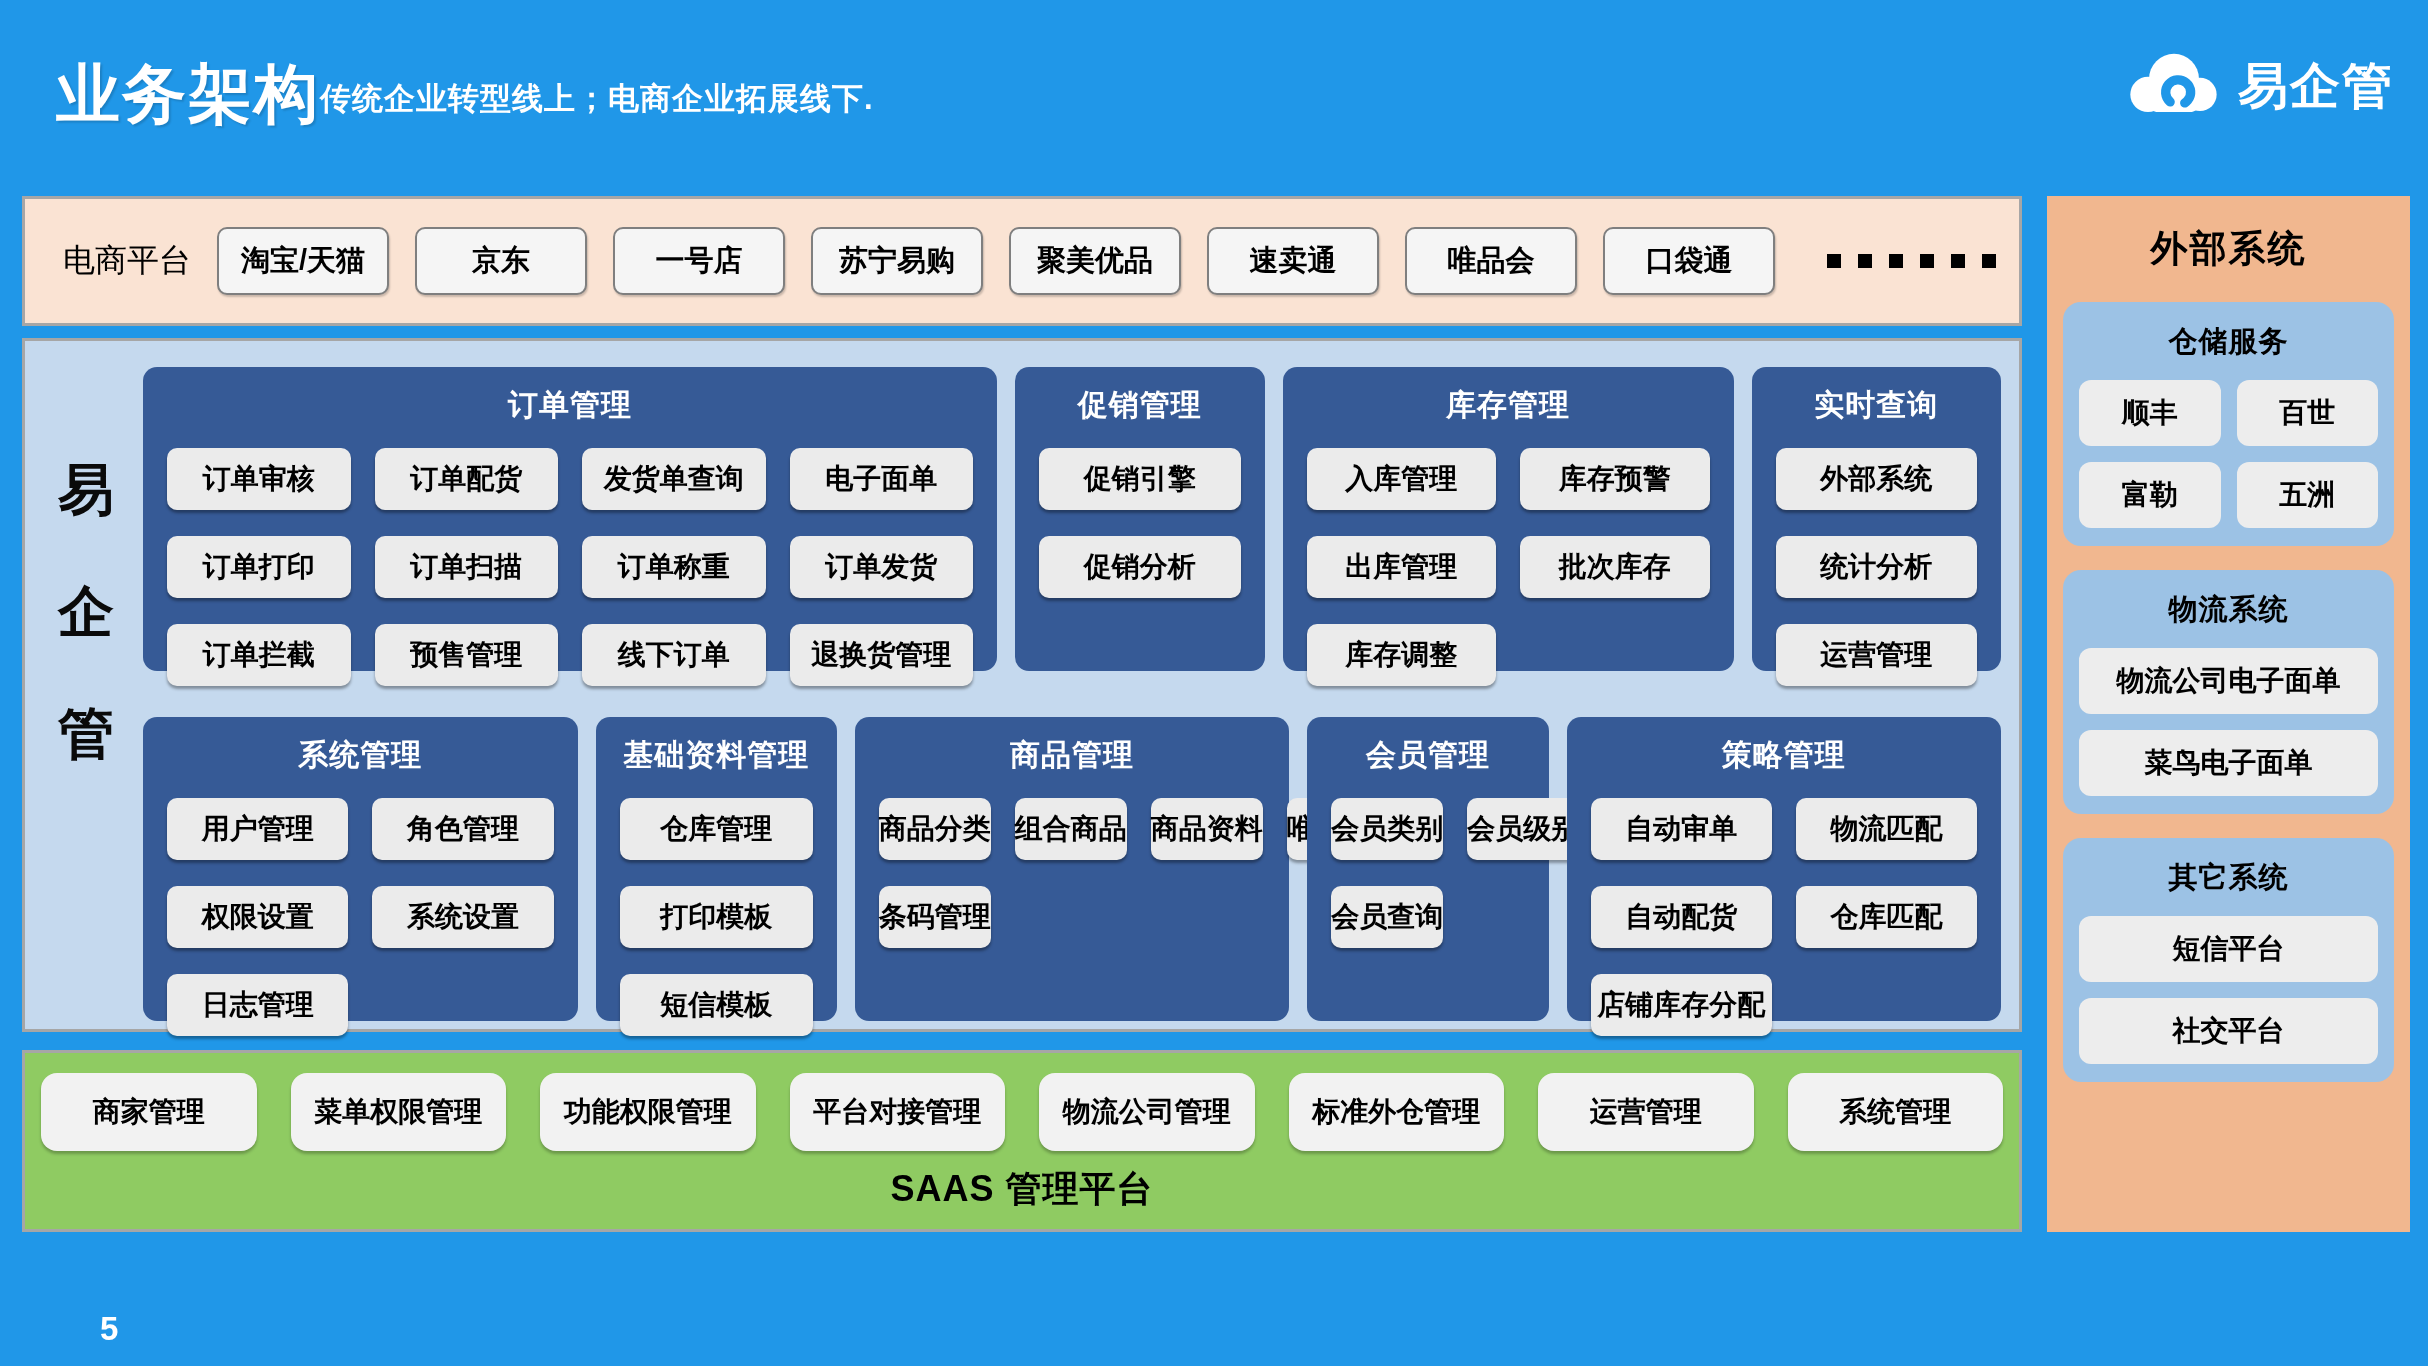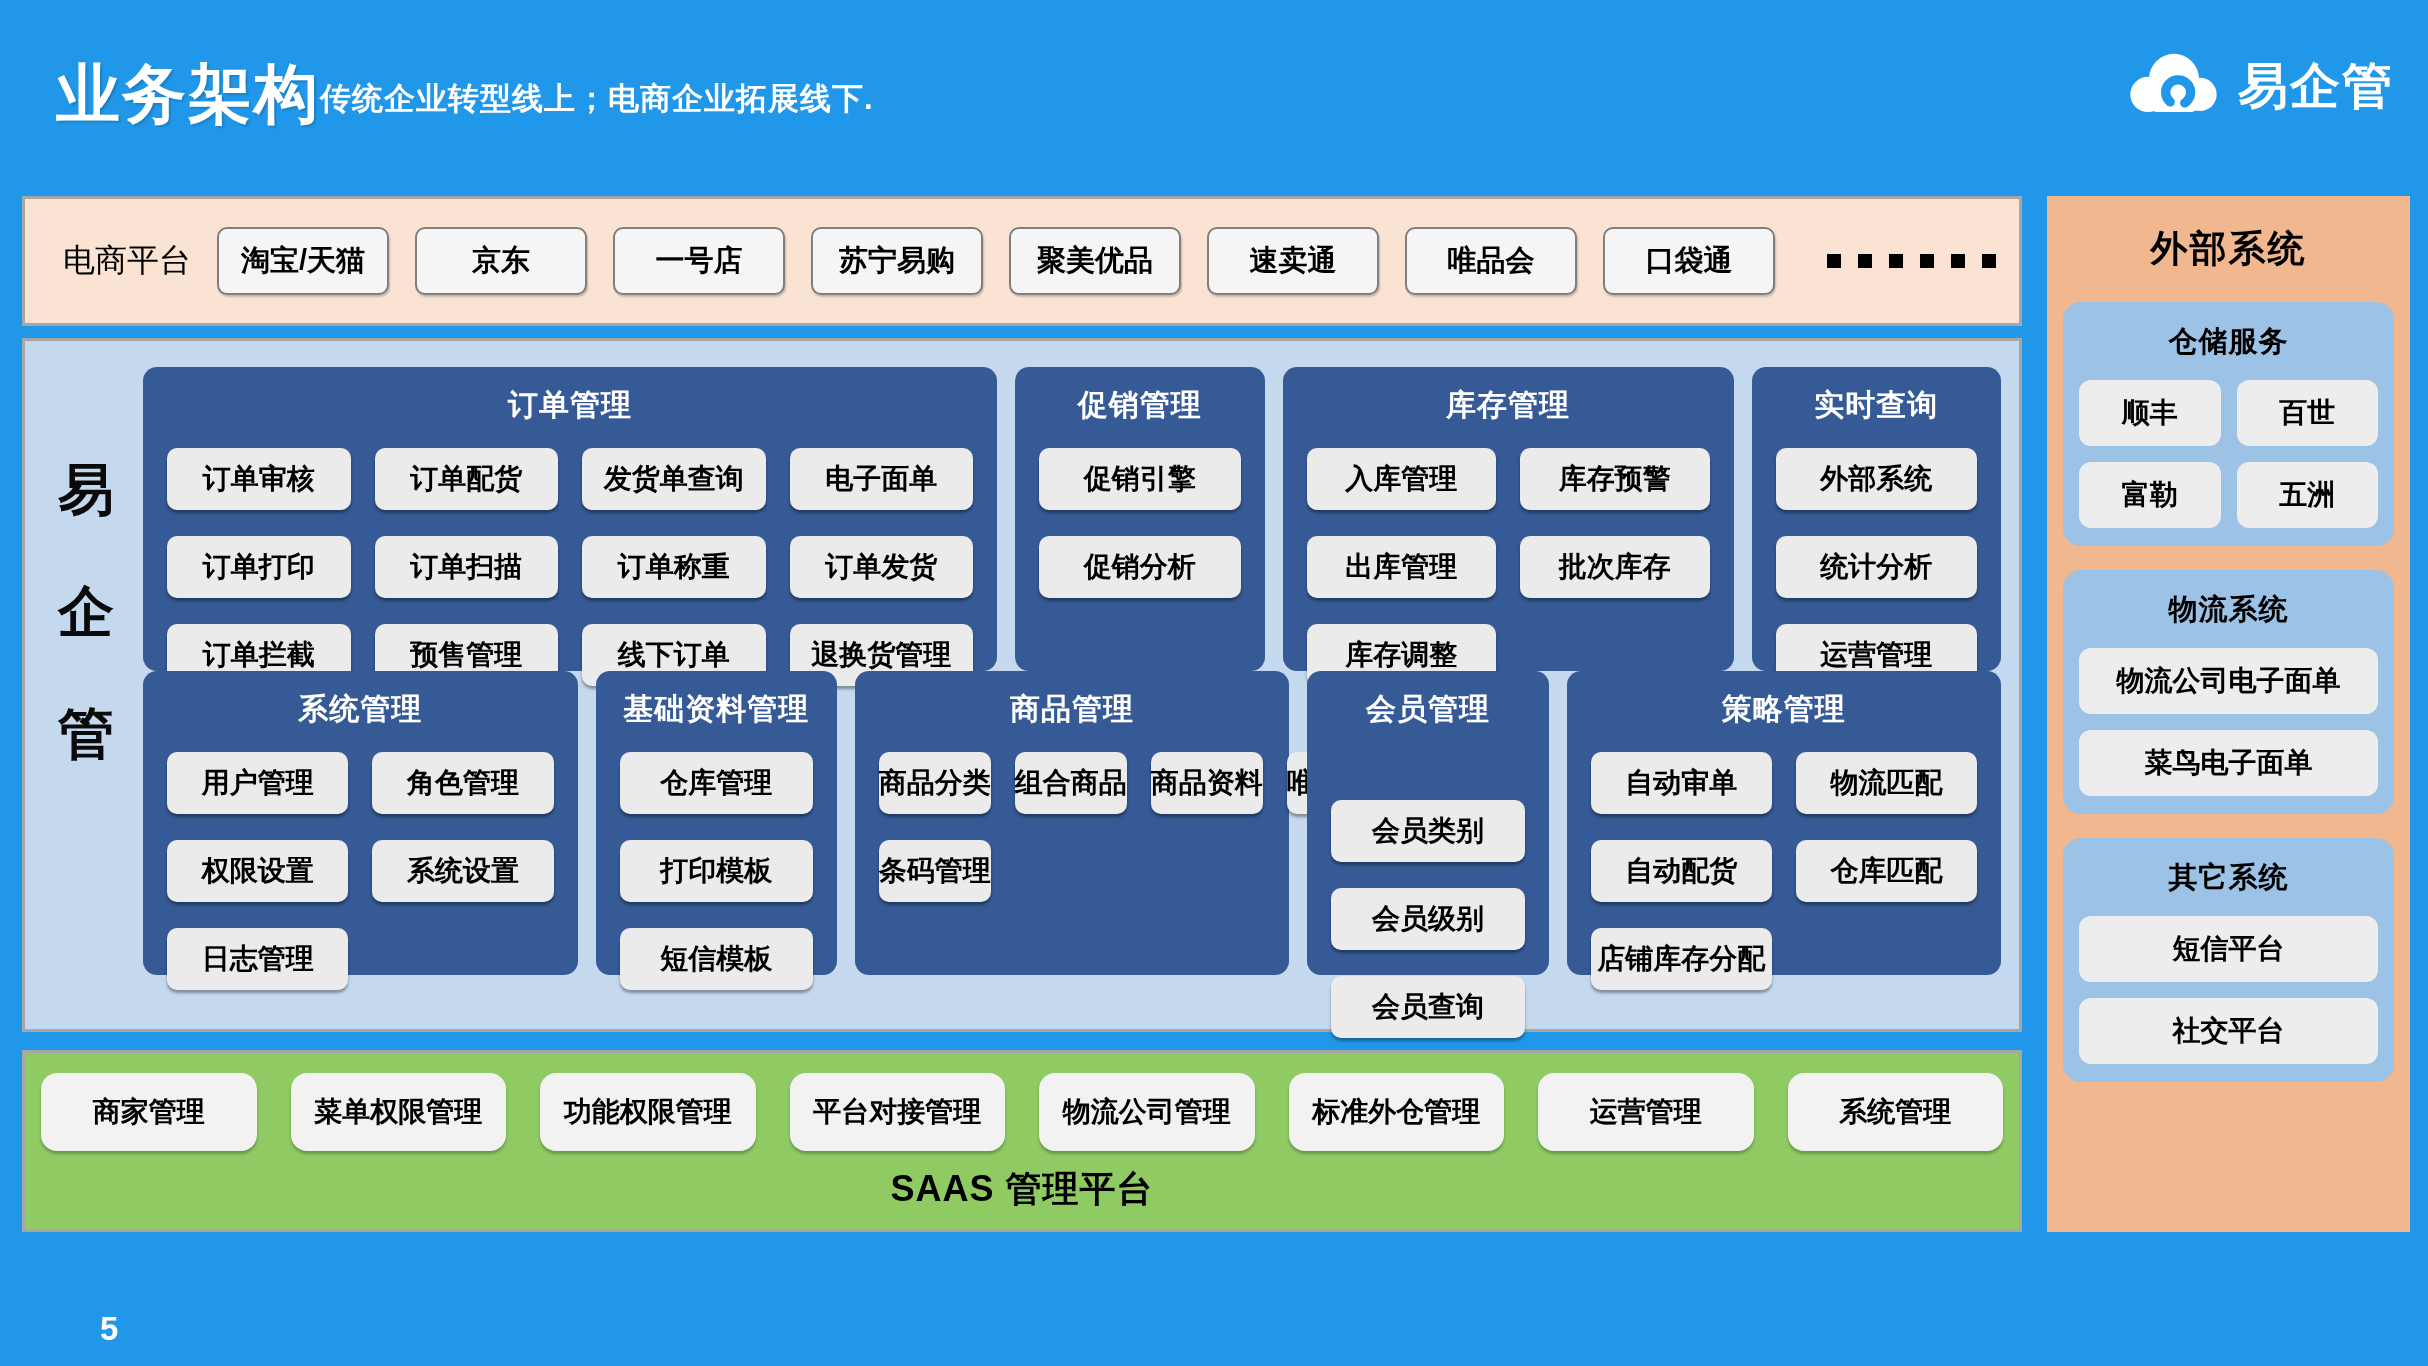--- a/index.html
+++ b/index.html
@@ -32,21 +32,21 @@
   
   .main-panel{
     position:absolute; left:22px; top:338px; width:2000px; height:694px;
     background:#C5D9EE; border:3px solid #A6A6A6; box-sizing:border-box;
   }
   .vertical-label{
     position:absolute; left:26px; top:112px; width:70px;
     display:flex; flex-direction:column; gap:46px; align-items:center;
     font-size:56px; font-weight:900; color:#0a0a0a;
   }
-  .module-rows{position:absolute; left:118px; top:26px; right:18px; bottom:10px; display:flex; flex-direction:column; font-family:Liberation Serif, serif;}
+  .module-rows{position:absolute; left:118px; top:26px; right:18px; bottom:10px; display:flex; flex-direction:column; gap:46px;font-family:Liberation Serif, serif;}
   .panel-row{display:flex; gap:18px; height:304px;}
   .dark-panel{
     background:#365A96; border-radius:14px; color:#fff;
     display:flex; flex-direction:column; padding:10px 24px 20px; box-sizing:border-box; min-width:0;
   }
   .dark-title{text-align:center; font-size:30px; font-weight:700; margin:8px 0 22px; letter-spacing:1px; white-space:nowrap;}
   .btn-grid{display:grid; gap:26px 24px; grid-auto-rows:62px; align-content:start;}
   .chip{
     background:#EBEBEB; border-radius:10px; color:#000;
     display:flex; align-items:center; justify-content:center;
@@ -206,21 +206,21 @@
             <div class="btn-grid" style="grid-template-columns: repeat(4, 1fr);">
               <div class="chip">商品分类</div>
               <div class="chip">组合商品</div>
               <div class="chip">商品资料</div>
               <div class="chip">唯一码管理</div>
               <div class="chip">条码管理</div>
             </div>
           </div>
           <div class="dark-panel" style="flex: 1 1 0px;">
             <div class="dark-title">会员管理</div>
-            <div class="btn-grid" style="grid-template-columns: repeat(1, 1fr); margin-top: 48px;">
+            <div class="btn-grid" style="grid-template-columns: repeat(2, 1fr);">
               <div class="chip">会员类别</div>
               <div class="chip">会员级别</div>
               <div class="chip">会员查询</div>
             </div>
           </div>
           <div class="dark-panel" style="flex: 2 1 0px;">
             <div class="dark-title">策略管理</div>
             <div class="btn-grid" style="grid-template-columns: repeat(2, 1fr);">
               <div class="chip">自动审单</div>
               <div class="chip">物流匹配</div>

